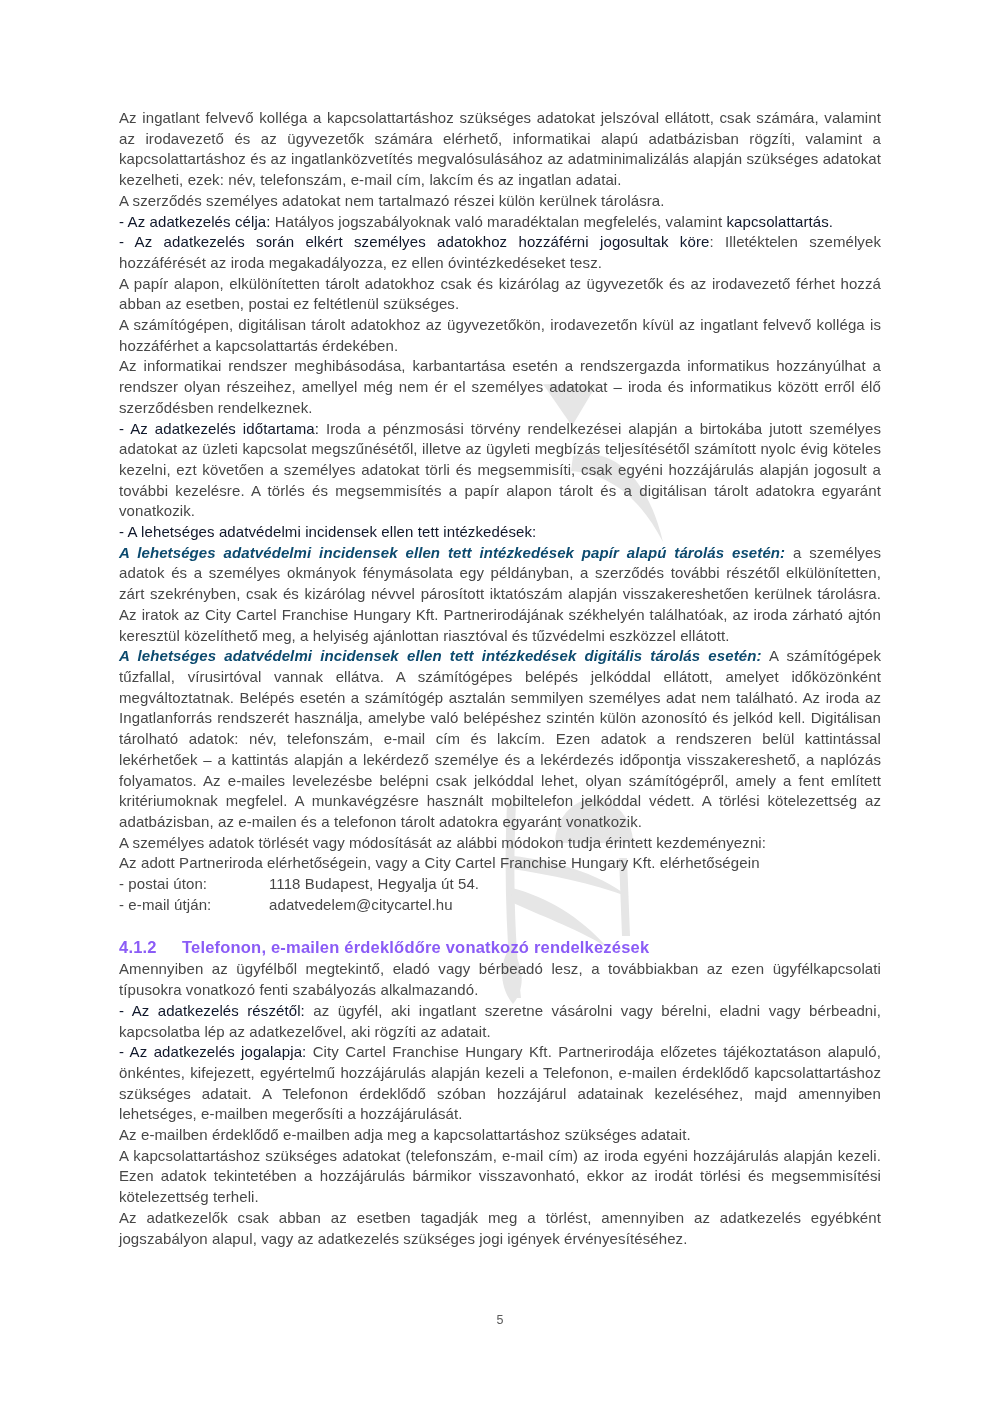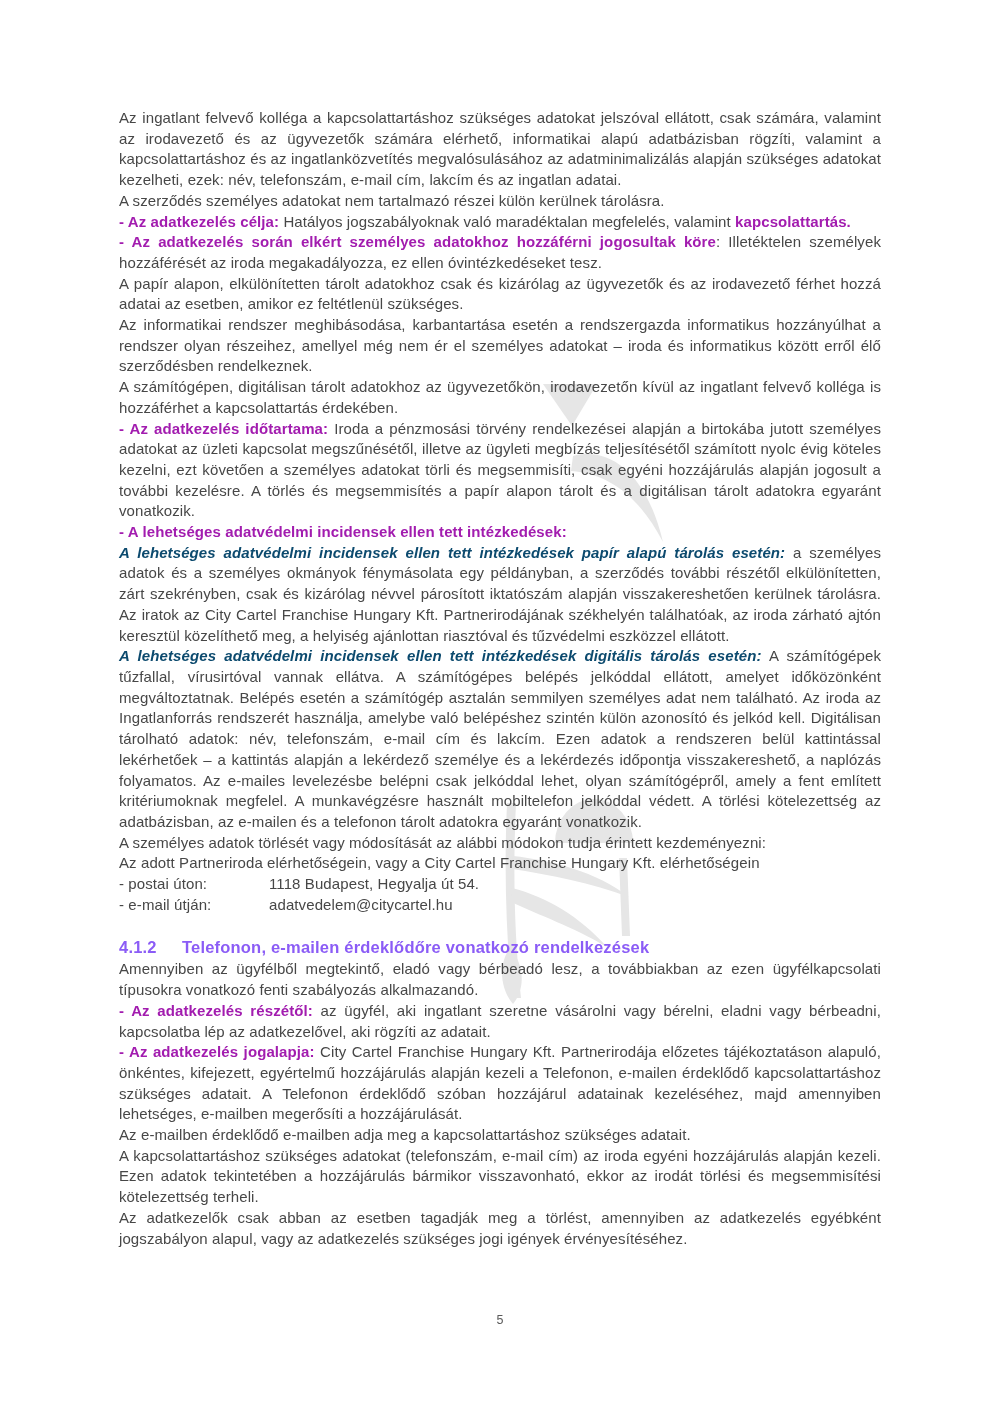--- a/index.html
+++ b/index.html
@@ -30,21 +30,21 @@
     color: #474747;
     font-size: 15px;
     line-height: 20.7px;
     letter-spacing: 0.1px;
   }
   p.para {
     margin: 0;
     text-align: justify;
   }
   .run-r { font-weight: normal; }
-  .run-b { font-weight: bold; color: #a21caf; }
+  .run-b { font-weight: normal; color: #0f172a; }
   .run-bi { font-weight: bold; font-style: italic; color: #0c4a6e; }
   .contact-row { display: flex; }
   .contact-label { flex: 0 0 150px; }
   .contact-value { flex: 1 1 auto; }
   .section-heading {
     margin-top: 22px;
     margin-bottom: 1px;
     font-weight: bold;
     color: #8b5cf6;
     font-size: 16.5px;
@@ -79,23 +79,23 @@
       <path d="M164,488 L172,488 L175,566 L167,566 Z"></path>
       <path d="M55,578 C69,594 71,618 58,634 C45,619 43,594 55,578 Z"></path>
     </g>
   </svg>
 
   <div class="content">
       <p class="para"><span class="run-r">Az ingatlant felvevő kolléga a kapcsolattartáshoz szükséges adatokat jelszóval ellátott, csak számára, valamint az irodavezető és az ügyvezetők számára elérhető, informatikai alapú adatbázisban rögzíti, valamint a kapcsolattartáshoz és az ingatlanközvetítés megvalósulásához az adatminimalizálás alapján szükséges adatokat kezelheti, ezek: név, telefonszám, e-mail cím, lakcím és az ingatlan adatai.</span></p>
       <p class="para"><span class="run-r">A szerződés személyes adatokat nem tartalmazó részei külön kerülnek tárolásra.</span></p>
       <p class="para"><span class="run-b">- Az adatkezelés célja: </span><span class="run-r">Hatályos jogszabályoknak való maradéktalan megfelelés, valamint </span><span class="run-b">kapcsolattartás.</span></p>
       <p class="para"><span class="run-b">- Az adatkezelés során elkért személyes adatokhoz hozzáférni jogosultak köre</span><span class="run-r">: Illetéktelen személyek hozzáférését az iroda megakadályozza, ez ellen óvintézkedéseket tesz.</span></p>
-      <p class="para"><span class="run-r">A papír alapon, elkülönítetten tárolt adatokhoz csak és kizárólag az ügyvezetők és az irodavezető férhet hozzá adatai az esetben, amikor ez feltétlenül szükséges.</span></p>
+      <p class="para"><span class="run-r">A papír alapon, elkülönítetten tárolt adatokhoz csak és kizárólag az ügyvezetők és az irodavezető férhet hozzá abban az esetben, postai ez feltétlenül szükséges.</span></p>
+      <p class="para"><span class="run-r">A számítógépen, digitálisan tárolt adatokhoz az ügyvezetőkön, irodavezetőn kívül az ingatlant felvevő kolléga is hozzáférhet a kapcsolattartás érdekében.</span></p>
       <p class="para"><span class="run-r">Az informatikai rendszer meghibásodása, karbantartása esetén a rendszergazda informatikus hozzányúlhat a rendszer olyan részeihez, amellyel még nem ér el személyes adatokat – iroda és informatikus között erről élő szerződésben rendelkeznek.</span></p>
-      <p class="para"><span class="run-r">A számítógépen, digitálisan tárolt adatokhoz az ügyvezetőkön, irodavezetőn kívül az ingatlant felvevő kolléga is hozzáférhet a kapcsolattartás érdekében.</span></p>
       <p class="para"><span class="run-b">- Az adatkezelés időtartama: </span><span class="run-r">Iroda a pénzmosási törvény rendelkezései alapján a birtokába jutott személyes adatokat az üzleti kapcsolat megszűnésétől, illetve az ügyleti megbízás teljesítésétől számított nyolc évig köteles kezelni, ezt követően a személyes adatokat törli és megsemmisíti, csak egyéni hozzájárulás alapján jogosult a további kezelésre. A törlés és megsemmisítés a papír alapon tárolt és a digitálisan tárolt adatokra egyaránt vonatkozik.</span></p>
       <p class="para"><span class="run-b">- A lehetséges adatvédelmi incidensek ellen tett intézkedések:</span></p>
       <p class="para"><span class="run-bi">A lehetséges adatvédelmi incidensek ellen tett intézkedések papír alapú tárolás esetén:</span><span class="run-r"> a személyes adatok és a személyes okmányok fénymásolata egy példányban, a szerződés további részétől elkülönítetten, zárt szekrényben, csak és kizárólag névvel párosított iktatószám alapján visszakereshetően kerülnek tárolásra. Az iratok az City Cartel Franchise Hungary Kft. Partnerirodájának székhelyén találhatóak, az iroda zárható ajtón keresztül közelíthető meg, a helyiség ajánlottan riasztóval és tűzvédelmi eszközzel ellátott.</span></p>
       <p class="para"><span class="run-bi">A lehetséges adatvédelmi incidensek ellen tett intézkedések digitális tárolás esetén:</span><span class="run-r"> A számítógépek tűzfallal, vírusirtóval vannak ellátva. A számítógépes belépés jelkóddal ellátott, amelyet időközönként megváltoztatnak. Belépés esetén a számítógép asztalán semmilyen személyes adat nem található. Az iroda az Ingatlanforrás rendszerét használja, amelybe való belépéshez szintén külön azonosító és jelkód kell. Digitálisan tárolható adatok: név, telefonszám, e-mail cím és lakcím. Ezen adatok a rendszeren belül kattintással lekérhetőek – a kattintás alapján a lekérdező személye és a lekérdezés időpontja visszakereshető, a naplózás folyamatos. Az e-mailes levelezésbe belépni csak jelkóddal lehet, olyan számítógépről, amely a fent említett kritériumoknak megfelel. A munkavégzésre használt mobiltelefon jelkóddal védett. A törlési kötelezettség az adatbázisban, az e-mailen és a telefonon tárolt adatokra egyaránt vonatkozik.</span></p>
       <p class="para"><span class="run-r">A személyes adatok törlését vagy módosítását az alábbi módokon tudja érintett kezdeményezni:</span></p>
       <p class="para"><span class="run-r">Az adott Partneriroda elérhetőségein, vagy a City Cartel Franchise Hungary Kft. elérhetőségein</span></p>
       <div class="contact-row">
         <span class="contact-label">- postai úton:</span>
         <span class="contact-value">1118 Budapest, Hegyalja út 54.</span>
       </div>

